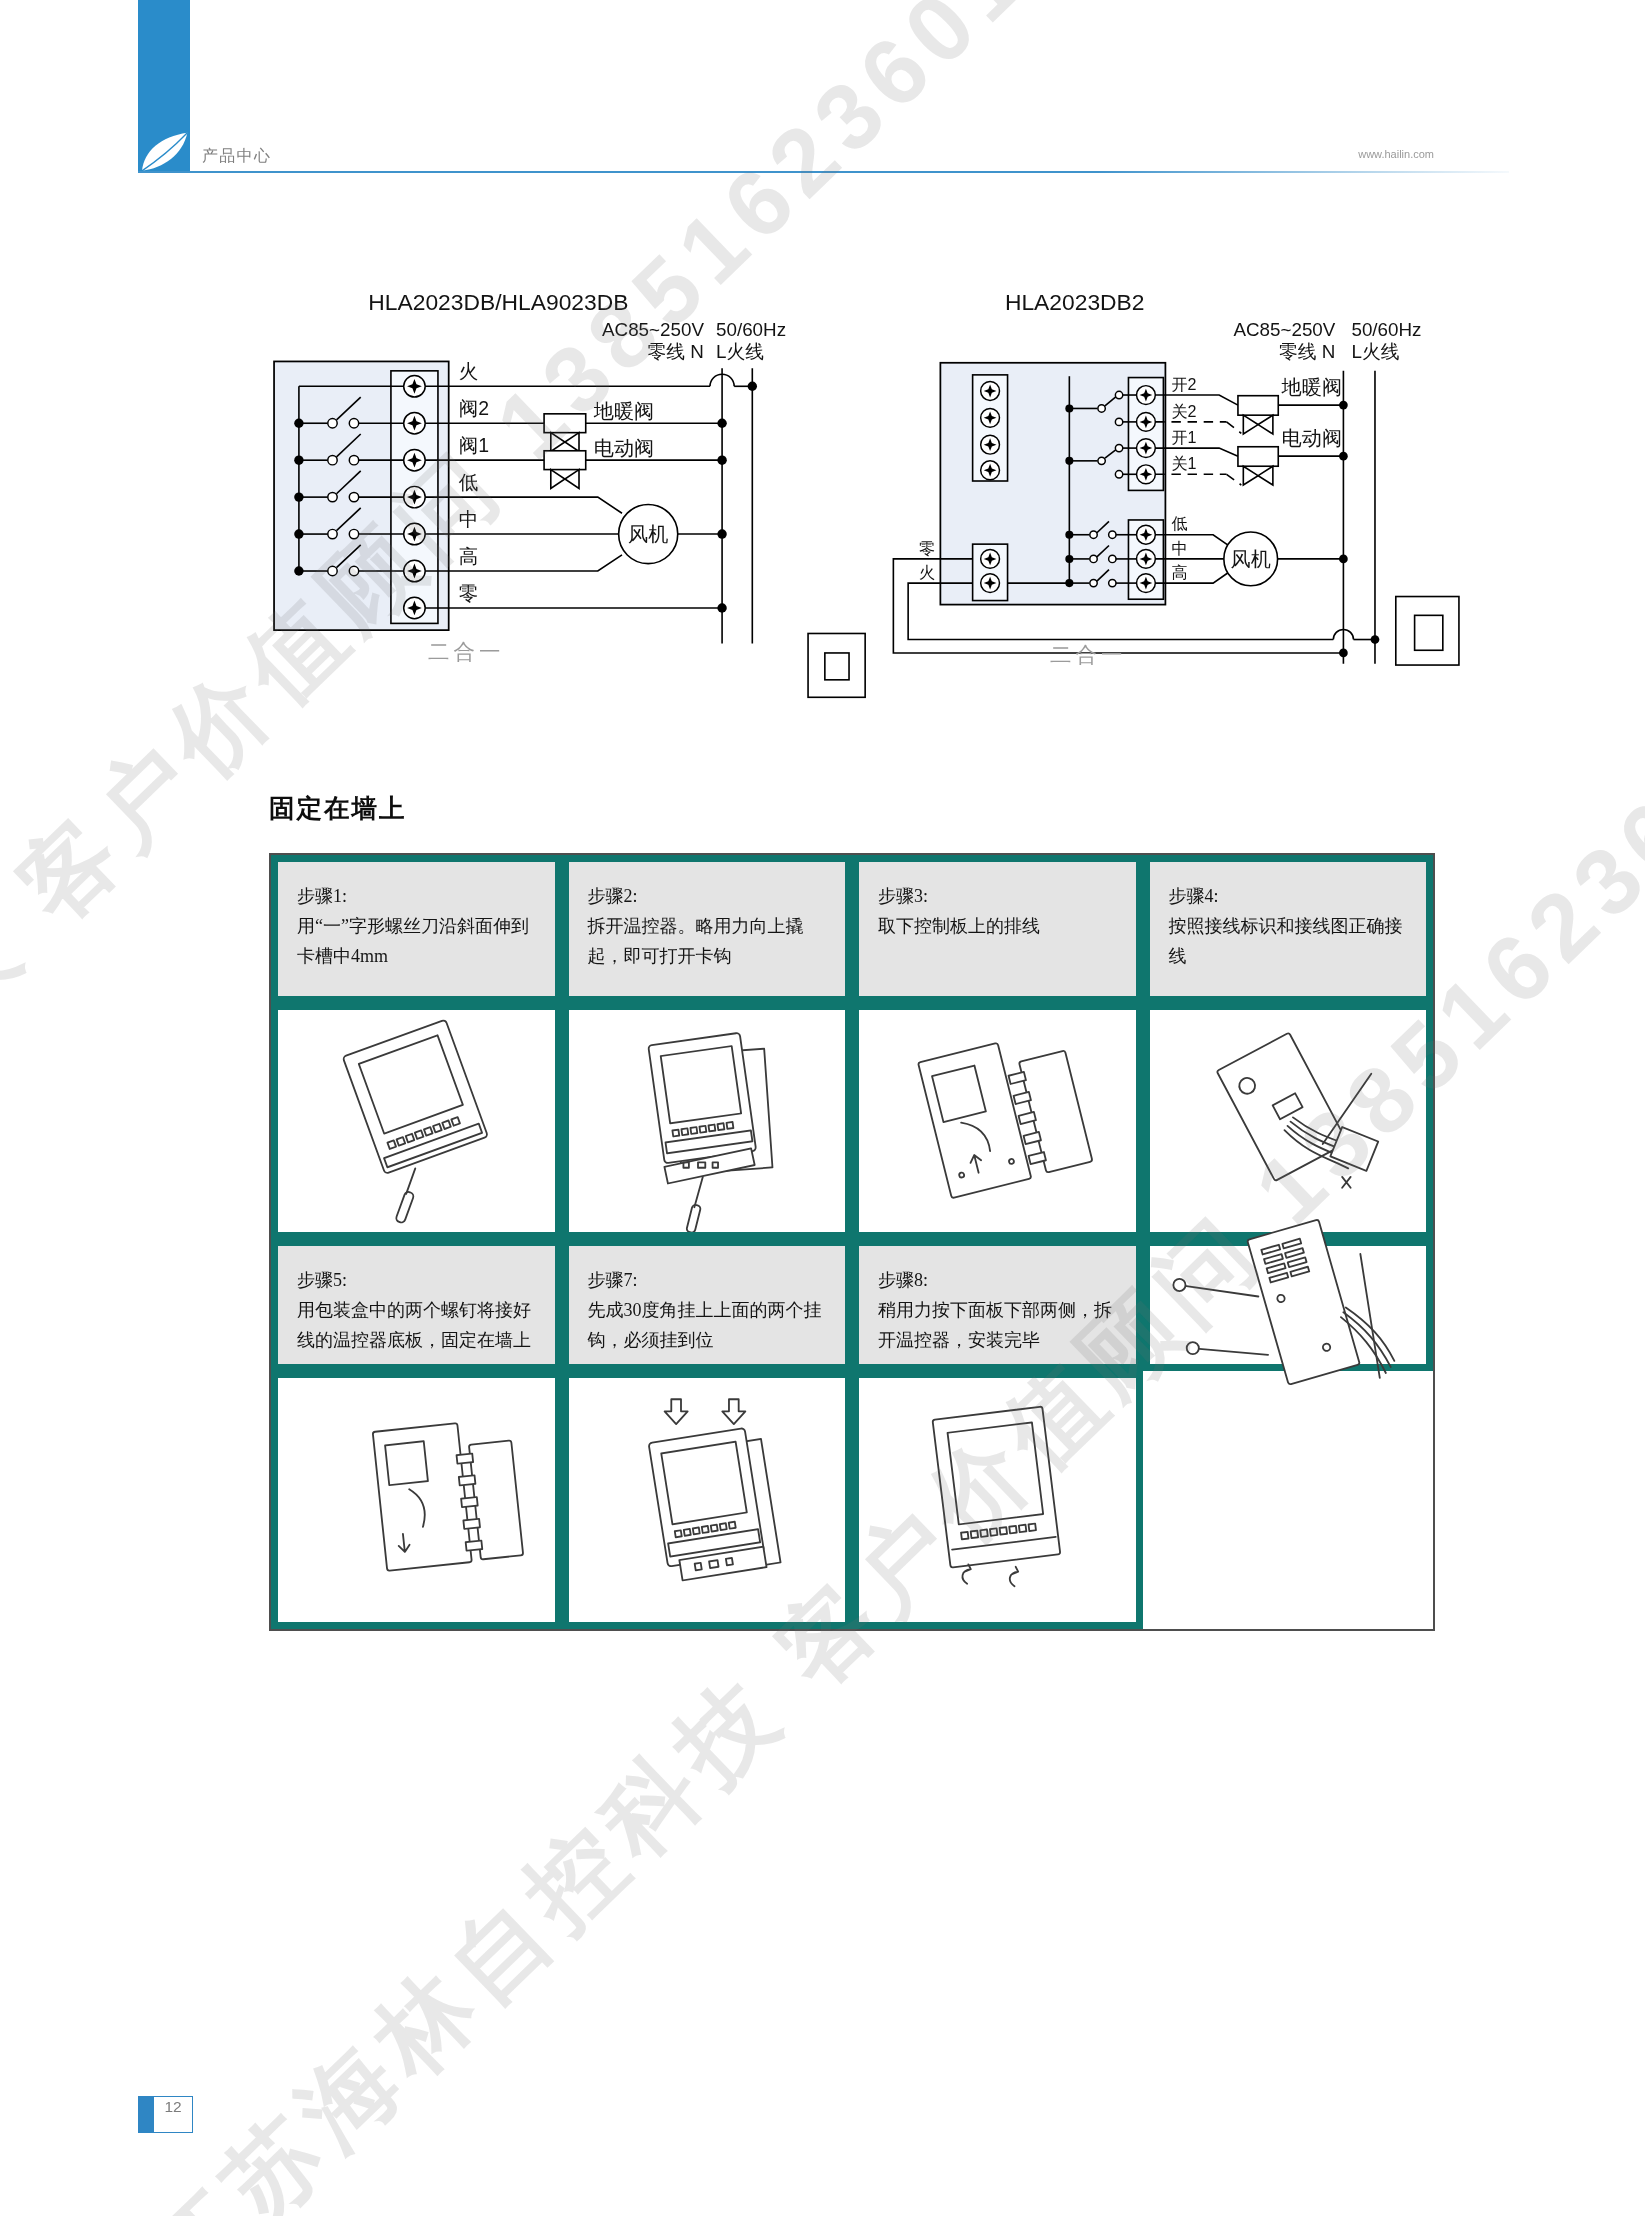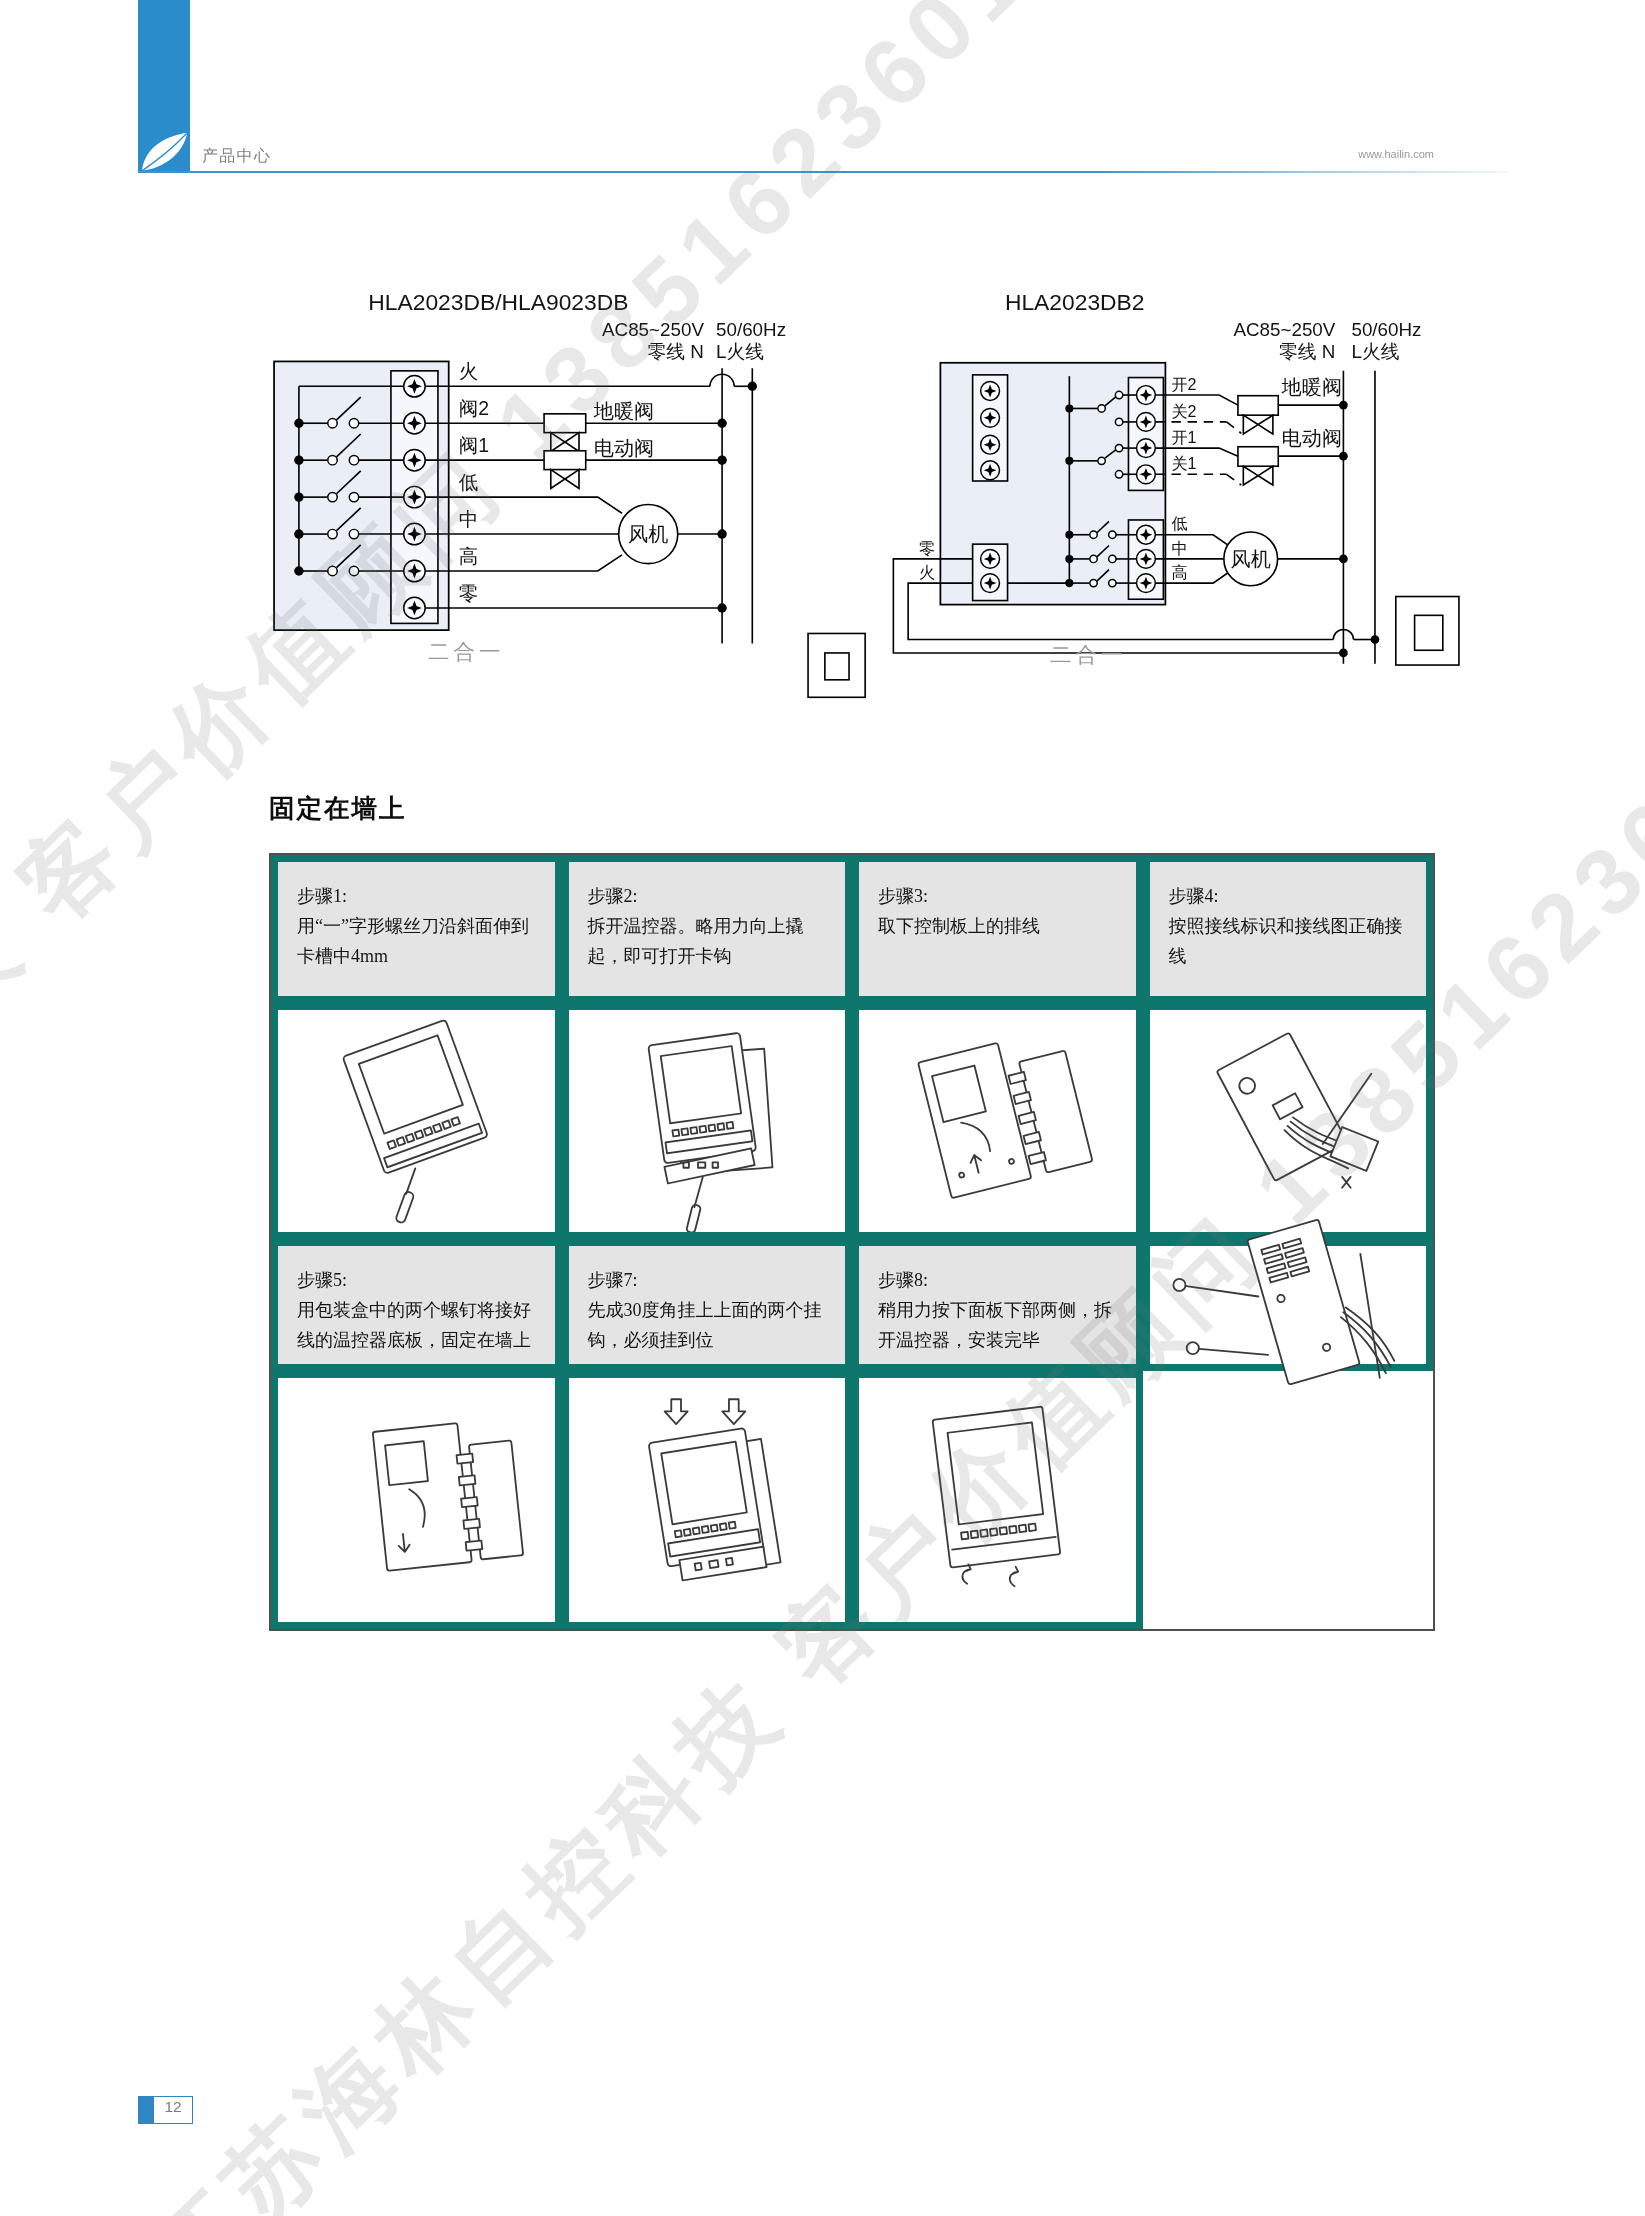--- a/index.html
+++ b/index.html
@@ -41,21 +41,21 @@
         display:grid;grid-template-columns:repeat(4,1fr);grid-template-rows:148px 236px 132px 258px;
         border:2px solid #4e4e4e;background:#fff;}
   .cell{border:7px solid #0f766e;box-sizing:border-box;font-family:Liberation Serif, serif;}
   .tcell{background:#e4e4e4;padding:19px 17.5px 0 19px;font-size:18px;line-height:30px;color:#141414;}
   .icell{background:#fff;display:flex;align-items:center;justify-content:center;}
   .step-label{font-size:18px;}
   .art{width:255px;height:222px;}
   .af{fill:#fff;stroke:#3a3a3a;stroke-width:3px;stroke-linejoin:round;stroke-linecap:round;}
   .as{fill:none;stroke:#3a3a3a;stroke-width:3px;stroke-linejoin:round;stroke-linecap:round;}
   
-  .pagebadge{position:absolute;left:138px;top:2096px;width:55px;height:28px;display:flex;z-index:2;
+  .pagebadge{position:absolute;left:138px;top:2096px;width:55px;height:37px;display:flex;z-index:2;
              border:1.3px solid #2f86c4;box-sizing:border-box;background:#fff;}
   .pagebadge .sq{width:15px;height:100%;background:#2f86c4;}
   .pagebadge .num{flex:1;text-align:center;font-size:15.5px;color:#7c7c7c;line-height:19px;}
 </style>
 </head>
 <body>
 
 <div class="page">
 
   <div class="topbar"></div>

